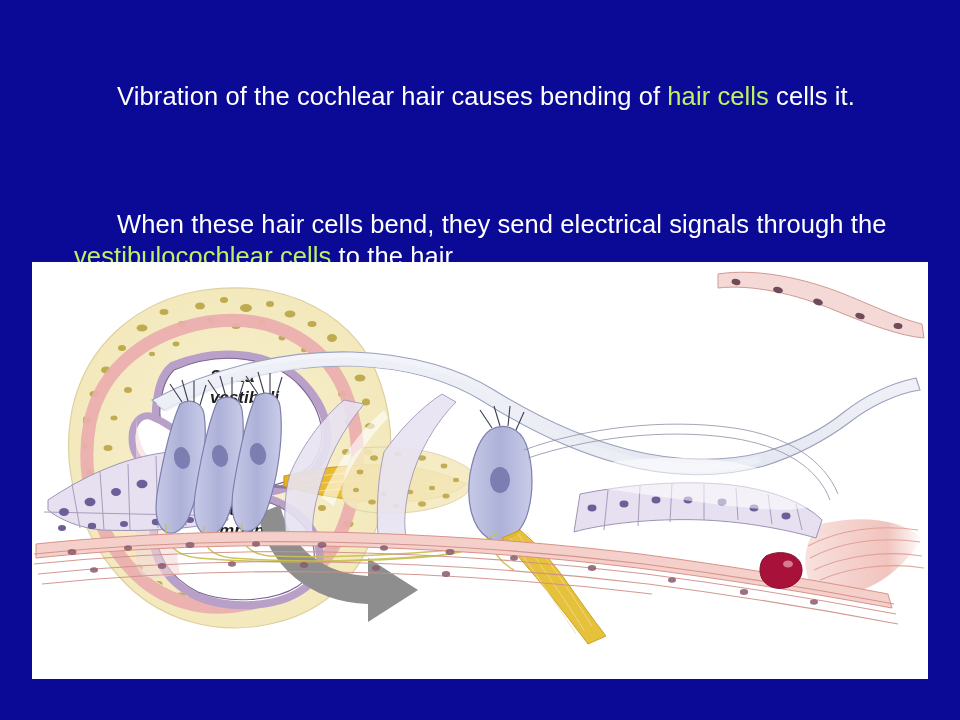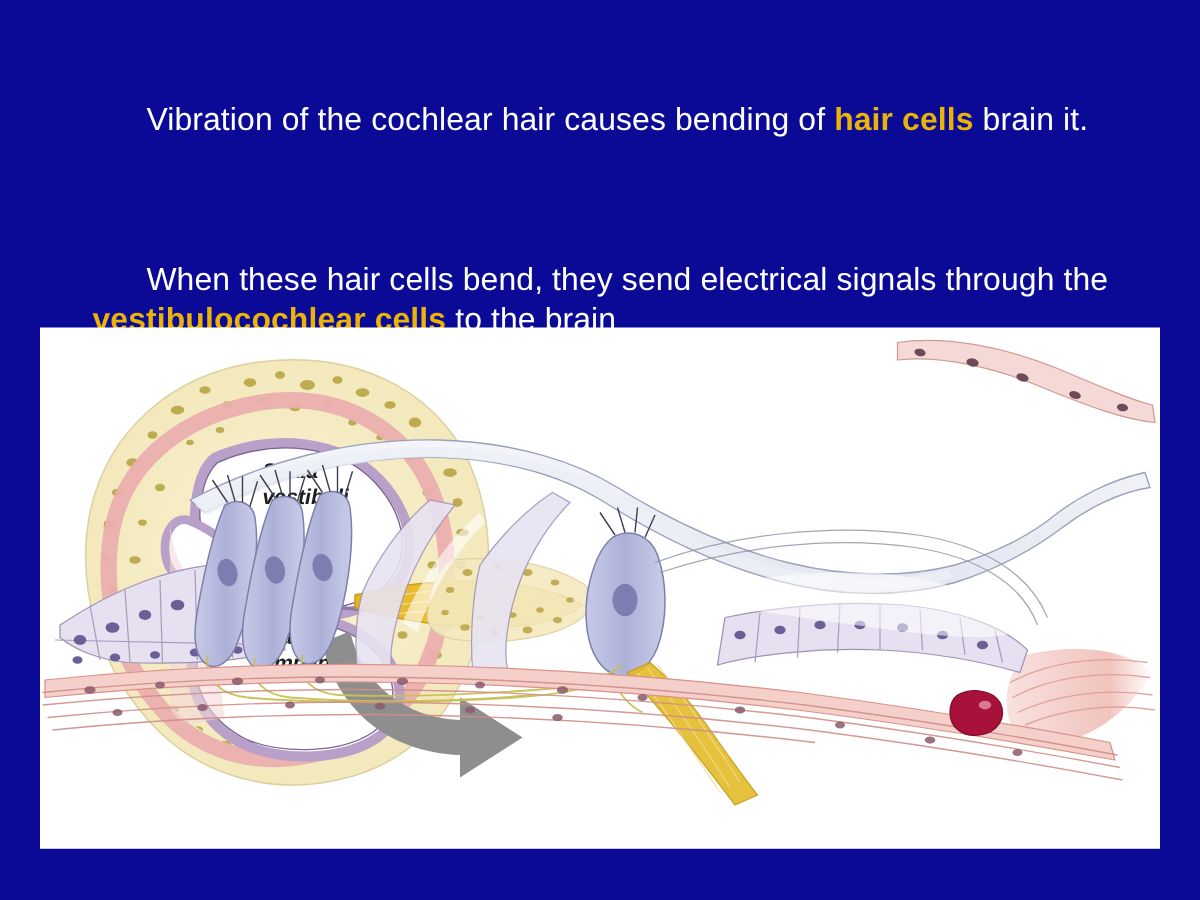--- a/index.html
+++ b/index.html
@@ -30,22 +30,22 @@
   }
   .para {
     color: #ffffff;
     font-size: 25.5px;
     line-height: 32px;
     letter-spacing: 0.1px;
     white-space: pre-wrap;
   }
   #para-2 { margin-top: 32px; }
   .hl {
-    color: #eab308;
-    font-weight: bold;
+    color: #bef264;
+    font-weight: normal;
   }
 
   
   #figure-panel {
     position: absolute;
     left: 32px;
     top: 262px;
     width: 896px;
     height: 417px;
     background: #ffffff;
@@ -68,25 +68,25 @@
   }
 </style>
 </head>
 <body style="background: rgb(10, 10, 150);">
 
 <div id="slide" style="background: rgb(10, 10, 150);">
 
   <div id="text-block">
 
     <div class="para" id="para-1">
-      <span>Vibration of the cochlear hair causes bending of </span><span class="hl">hair cells</span><span> brain it.</span>
+      <span>Vibration of the cochlear hair causes bending of </span><span class="hl">hair cells</span><span> cells it.</span>
     </div>
 
     <div class="para" id="para-2">
-      <span>When these hair cells bend, they send electrical signals through the </span><span class="hl">vestibulocochlear cells</span><span> to the brain</span>
+      <span>When these hair cells bend, they send electrical signals through the </span><span class="hl">vestibulocochlear cells</span><span> to the hair</span>
     </div>
 
   </div>
 
   <div id="figure-panel">
 
     <svg id="figure-svg" viewBox="0 0 896 417" xmlns="http://www.w3.org/2000/svg">
 
       <defs>
         <radialGradient id="boneGrad" cx="50%" cy="50%" r="60%">

